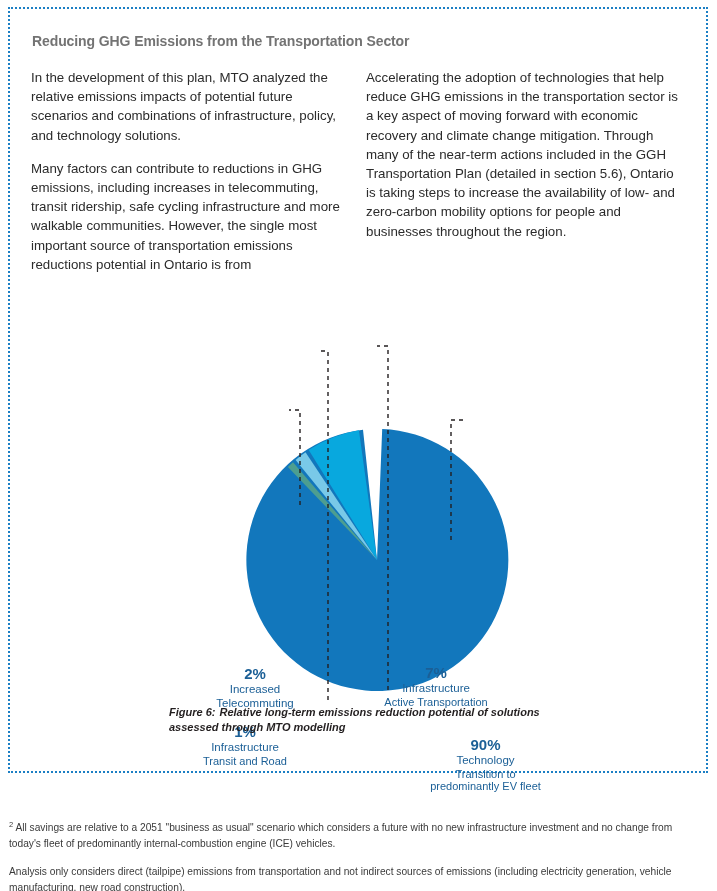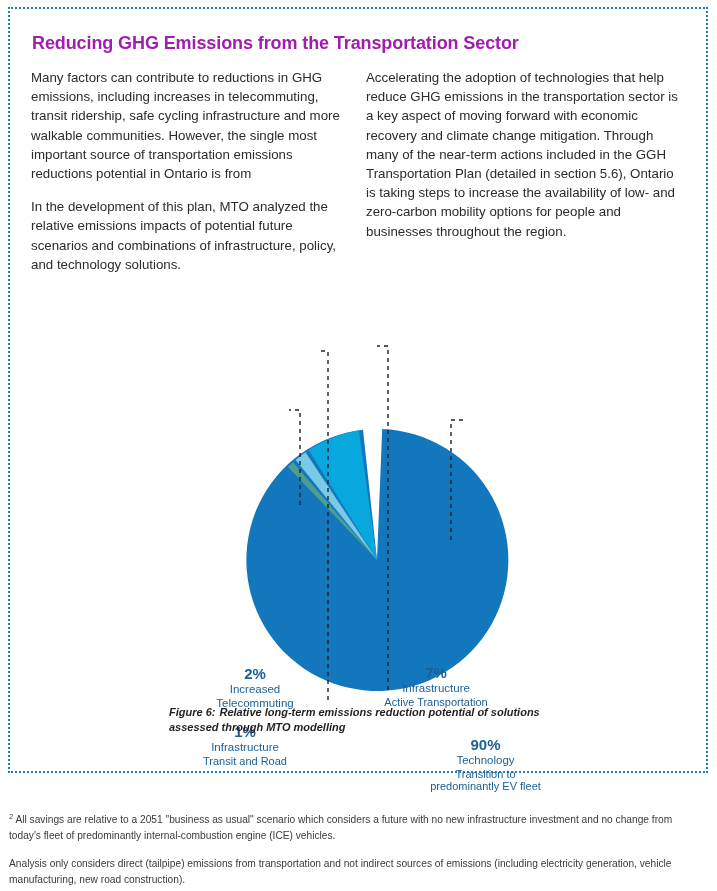--- a/index.html
+++ b/index.html
@@ -25,24 +25,24 @@
     height: 766px;
     border: 2px dotted #1b7fc4;
     box-sizing: border-box;
   }
 
   
   #page-title {
     position: absolute;
     left: 32px;
     top: 33px;
-    font-size: 18px;
+    font-size: 14px;
     font-weight: bold;
     letter-spacing: -0.1px;
-    color: #a21caf;
+    color: #737373;
   }
 
   
   .col {
     position: absolute;
     top: 68px;
     font-size: 13.3px;
     line-height: 19.2px;
     color: #2b2b2b;
   }
@@ -121,34 +121,34 @@
   
   #footnotes {
     position: absolute;
     left: 9px;
     top: 812px;
     width: 690px;
     font-size: 10.2px;
     line-height: 15.5px;
     color: #3a3a3a;
   }
-  #footnotes p { margin: 0 0 13px 0; }
+  #footnotes p { margin: 8px 0 13px 0; }
   #footnotes p:last-child { margin-bottom: 0; }
   #footnotes sup { font-size: 7.5px; }
 </style>
 </head>
 <body>
 
 <div id="content-frame"></div>
 
 <div id="page-title">Reducing GHG Emissions from the Transportation Sector</div>
 
 <div class="col" id="col-left">
+  <p>In the development of this plan, MTO analyzed the relative emissions impacts of potential future scenarios and combinations of infrastructure, policy, and technology solutions.</p>
   <p>Many factors can contribute to reductions in GHG emissions, including increases in telecommuting, transit ridership, safe cycling infrastructure and more walkable communities. However, the single most important source of transportation emissions reductions potential in Ontario is from</p>
-  <p>In the development of this plan, MTO analyzed the relative emissions impacts of potential future scenarios and combinations of infrastructure, policy, and technology solutions.</p>
 </div>
 
 <div class="col" id="col-right">
   <p>Accelerating the adoption of technologies that help reduce GHG emissions in the transportation sector is a key aspect of moving forward with economic recovery and climate change mitigation. Through many of the near-term actions included in the GGH Transportation Plan (detailed in section 5.6), Ontario is taking steps to increase the availability of low- and zero-carbon mobility options for people and businesses throughout the region.</p>
 </div>
 
 <div id="figure-area">
 
   <div id="pie-wrap">
     <svg id="pie-svg" width="700" height="380" viewBox="0 0 700 380">

